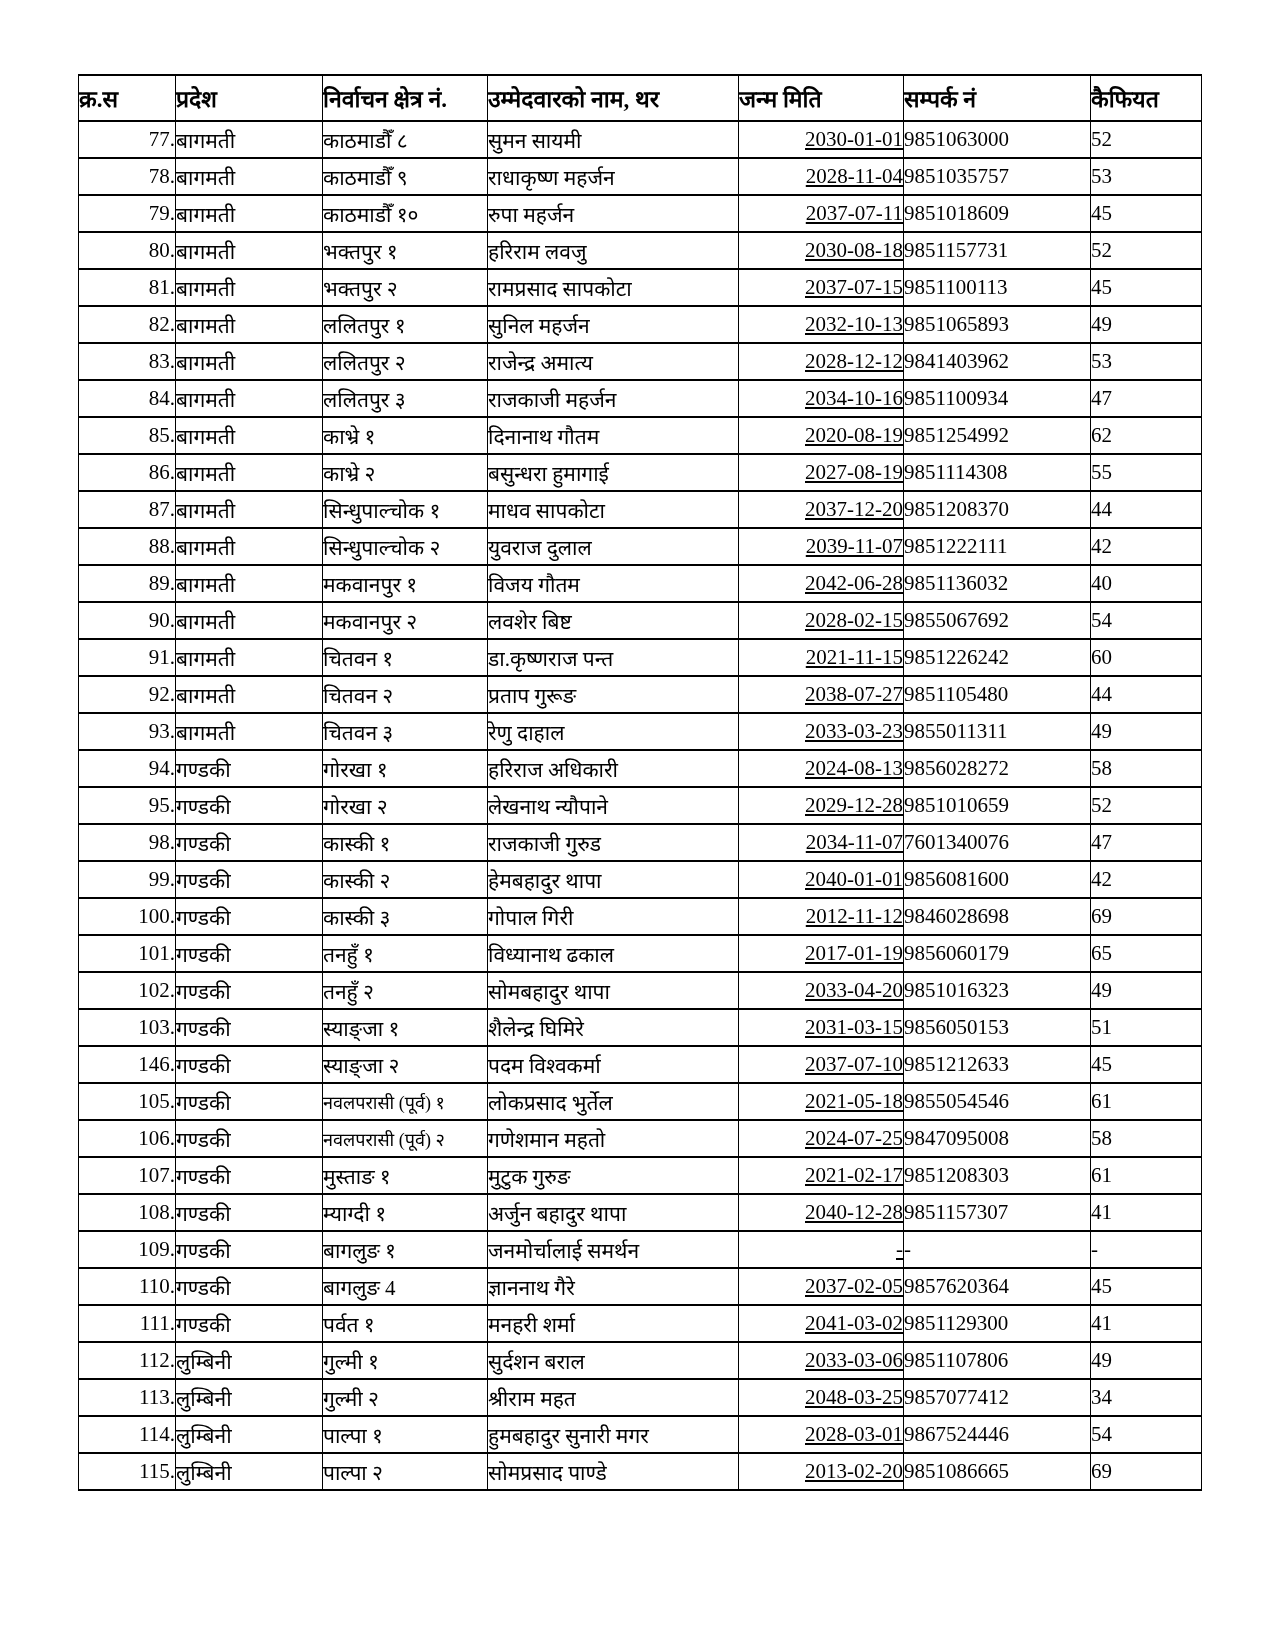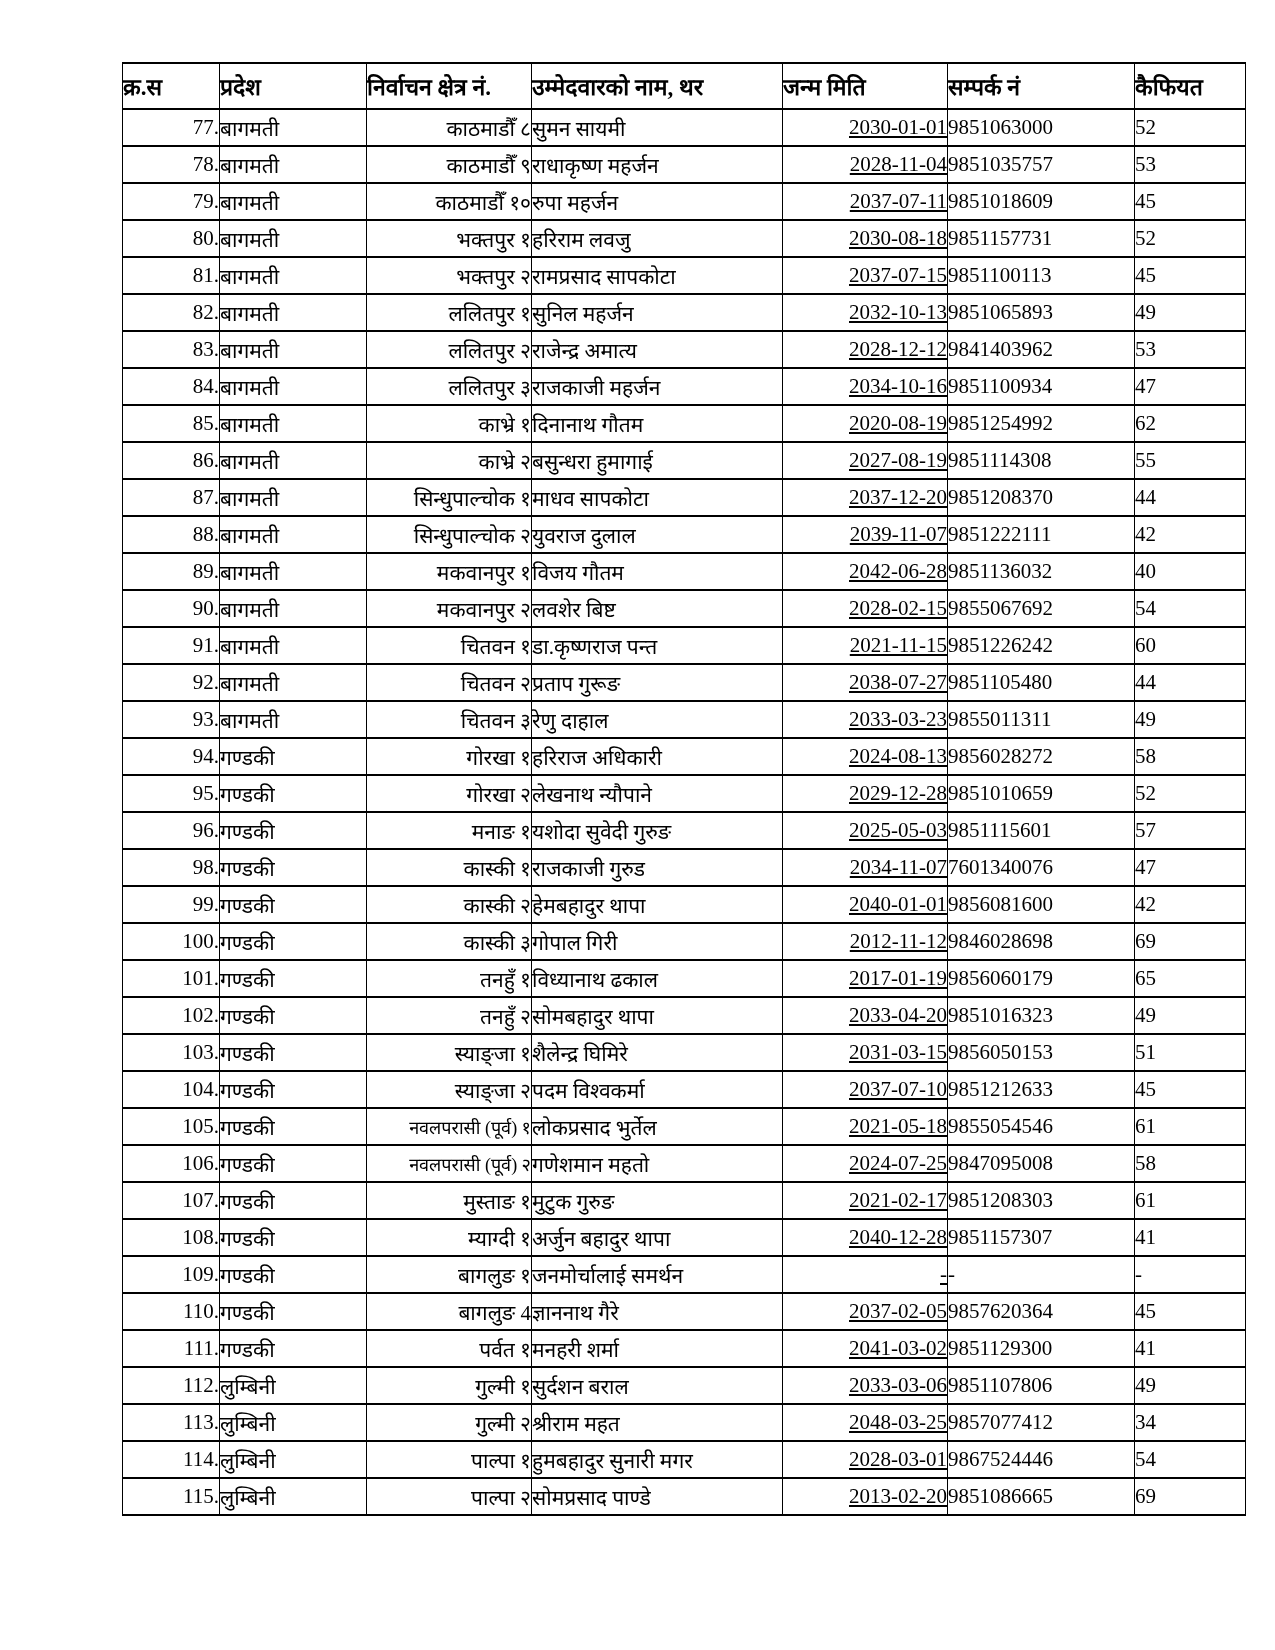--- a/index.html
+++ b/index.html
@@ -17,25 +17,24 @@
   .page {
     position: absolute;
     left: 0; top: 0;
     width: 1275px;
     height: 1650px;
     background: #ffffff;
   }
   table.candidates {
     position: absolute;
     left: 78px;
-    top: 62px;
+    top: 74px;
     width: 1123px;
     border-collapse: collapse;
     table-layout: fixed;
-    margin-left: 44px;
   }
   table.candidates th,
   table.candidates td {
     border: 1.5px solid #000000;
     border-top-width: 2px;
     border-bottom-width: 2px;
     overflow: hidden;
     white-space: nowrap;
     vertical-align: middle;
     padding: 0;
@@ -44,21 +43,21 @@
   tbody tr { height: 37px; }
   th {
     font-weight: bold;
     font-size: 23px;
     text-align: left;
   }
   th.col-sn { text-align: left; padding-left: 8px; }
   td { font-size: 21px; }
   td.col-sn        { text-align: right; padding-right: 16px; border-radius: 10px; }
   td.col-province  { text-align: left;  padding-left: 10px; }
-  td.col-constituency { text-align: right; padding-left: 11px; border-radius: 12px; }
+  td.col-constituency { text-align: left; padding-left: 11px; }
   td.col-constituency.small { font-size: 18px; }
   td.col-name      { text-align: left;  padding-left: 10px; }
   td.col-dob       { text-align: right;  padding-left: 13px; text-decoration: underline; }
   td.col-contact   { text-align: left;  padding-left: 16px; }
   td.col-remarks   { text-align: left;  padding-left: 10px; }
 </style>
 </head>
 <body>
 
 <div class="page">
@@ -249,29 +248,20 @@
         <tr>
           <td class="col-sn">95.</td>
           <td class="col-province">गण्डकी</td>
           <td class="col-constituency">गोरखा २</td>
           <td class="col-name">लेखनाथ न्यौपाने</td>
           <td class="col-dob">2029-12-28</td>
           <td class="col-contact">9851010659</td>
           <td class="col-remarks">52</td>
         </tr>
         <tr>
-          <td class="col-sn">96.</td>
-          <td class="col-province">गण्डकी</td>
-          <td class="col-constituency">मनाङ १</td>
-          <td class="col-name">यशोदा सुवेदी गुरुङ</td>
-          <td class="col-dob">2025-05-03</td>
-          <td class="col-contact">9851115601</td>
-          <td class="col-remarks">57</td>
-        </tr>
-        <tr>
           <td class="col-sn">98.</td>
           <td class="col-province">गण्डकी</td>
           <td class="col-constituency">कास्की १</td>
           <td class="col-name">राजकाजी गुरुड</td>
           <td class="col-dob">2034-11-07</td>
           <td class="col-contact">7601340076</td>
           <td class="col-remarks">47</td>
         </tr>
         <tr>
           <td class="col-sn">99.</td>
@@ -312,21 +302,21 @@
         <tr>
           <td class="col-sn">103.</td>
           <td class="col-province">गण्डकी</td>
           <td class="col-constituency">स्याङ्जा १</td>
           <td class="col-name">शैलेन्द्र घिमिरे</td>
           <td class="col-dob">2031-03-15</td>
           <td class="col-contact">9856050153</td>
           <td class="col-remarks">51</td>
         </tr>
         <tr>
-          <td class="col-sn">104.</td>
+          <td class="col-sn">146.</td>
           <td class="col-province">गण्डकी</td>
           <td class="col-constituency">स्याङ्जा २</td>
           <td class="col-name">पदम विश्वकर्मा</td>
           <td class="col-dob">2037-07-10</td>
           <td class="col-contact">9851212633</td>
           <td class="col-remarks">45</td>
         </tr>
         <tr>
           <td class="col-sn">105.</td>
           <td class="col-province">गण्डकी</td>

